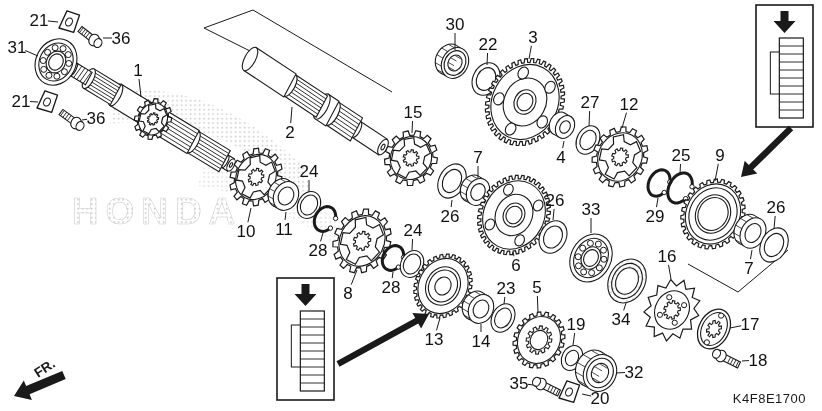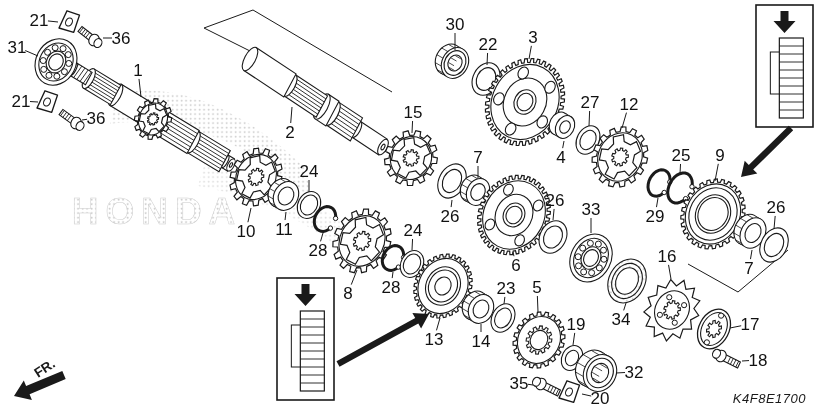--- a/index.html
+++ b/index.html
@@ -1,20 +1,20 @@
 <!DOCTYPE html>
 <html><head>
 <meta charset="utf-8">
 <style>
   html,body{margin:0;padding:0;background:#fff;}
   .stage{position:relative;width:822px;height:411px;background:#fff;overflow:hidden;
          font-family:"Liberation Sans",sans-serif;}
   svg{position:absolute;left:0;top:0;font-family:"Liberation Sans",sans-serif;}
   .code{position:absolute;right:16px;bottom:5px;font-size:13px;letter-spacing:.5px;
-        color:#1a1a1a;font-family:"Liberation Sans",sans-serif;font-style:italic;}
+        color:#1a1a1a;font-family:"Liberation Sans",sans-serif;}
 </style>
 </head>
 <body>
 
 <div class="stage">
   <svg id="diagram" width="822" height="411" viewBox="0 0 822 411">
       <defs>
         <pattern id="dots" width="4.5" height="4.5" patternUnits="userSpaceOnUse">
           <circle cx="1.6" cy="1.6" r="1" fill="#c9c9c9"></circle>
         </pattern>

